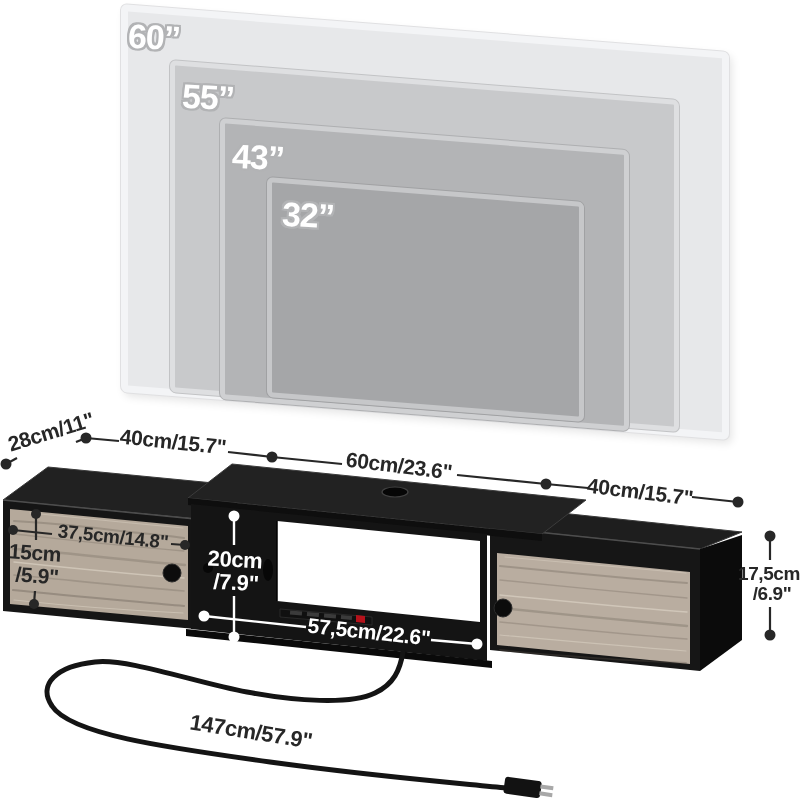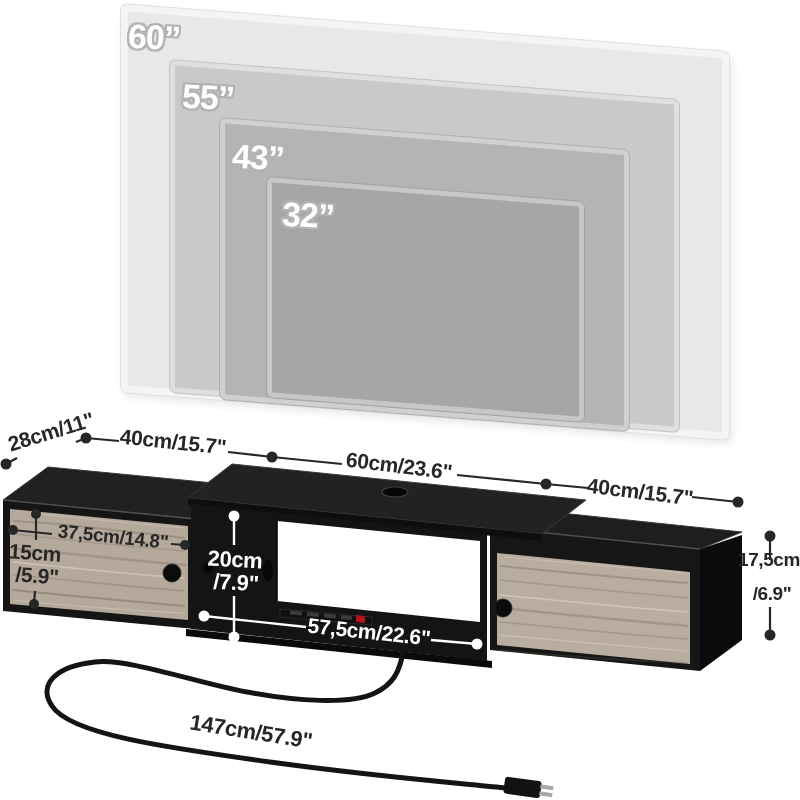--- a/index.html
+++ b/index.html
@@ -167,16 +167,16 @@
   <div class="d" style="left:51px;top:432px;--r:-17deg">28cm/11"</div>
   <div class="d" style="left:173px;top:442px;--r:6deg">40cm/15.7"</div>
   <div class="d" style="left:399px;top:466px;--r:7deg">60cm/23.6"</div>
   <div class="d" style="left:640px;top:492px;--r:7deg">40cm/15.7"</div>
   <div class="d small" style="left:113px;top:537px;--r:6deg">37,5cm/14.8"</div>
   <div class="d" style="left:35px;top:553px;--r:4deg">15cm</div>
   <div class="d" style="left:37px;top:576px;--r:4deg">/5.9"</div>
   <div class="d white big" style="left:235px;top:560px;--r:3deg">20cm</div>
   <div class="d white big" style="left:236px;top:583px;--r:3deg">/7.9"</div>
   <div class="d white" style="left:369px;top:632px;--r:6deg">57,5cm/22.6"</div>
-  <div class="d small" style="left:769px;top:560px">17,5cm</div>
+  <div class="d small" style="left:769px;top:574px">17,5cm</div>
   <div class="d small" style="left:772px;top:594px">/6.9"</div>
   <div class="d big" style="left:251px;top:732px;--r:9deg">147cm/57.9"</div>
 </div>
 
 </body></html>

